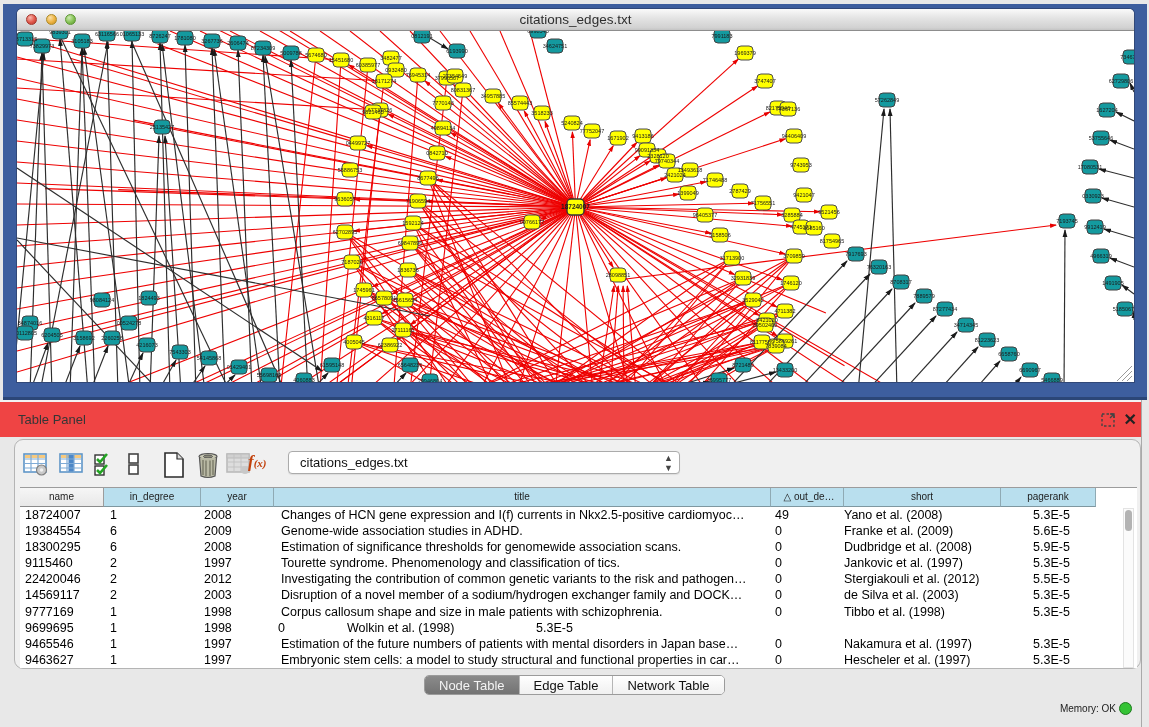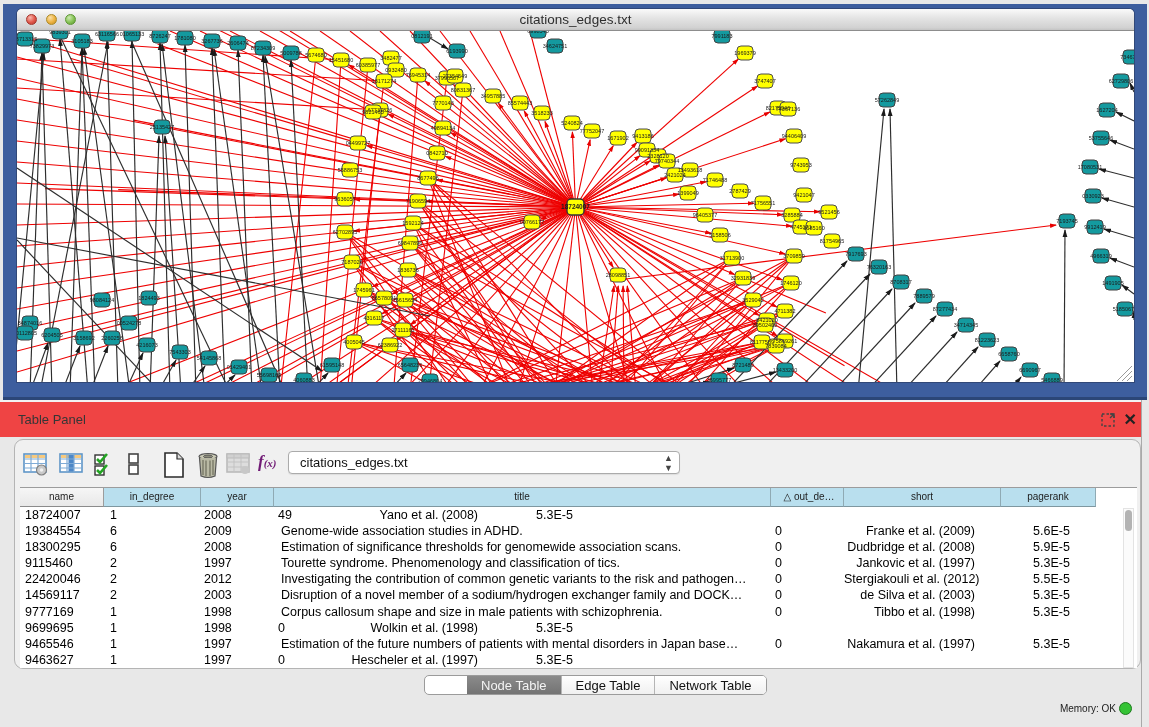--- a/index.html
+++ b/index.html
@@ -30,29 +30,29 @@
 #thead .h0 { background:linear-gradient(#f6f6f6,#e8e8e8); border-right:1px solid #9c9c9c; border-bottom:1px solid #8b8b8b; }
 .c0{width:84px;} .c1{width:97px;} .c2{width:73px;} .c3{width:497px;} .c4{width:73px;} .c5{width:157px;} .c6{width:95px;}
 #tbody { position:absolute; left:0; top:19px; width:1117px; font-size:12.5px; color:#000; }
 .tr { display:flex; height:16.1px; line-height:16px; white-space:nowrap; }
 .tr > div { overflow:hidden; }
 .tr .c0 { padding-left:5px; }
 .tr .c1 { padding-left:6px; }
 .tr .c2 { padding-left:3px; }
 .tr .c3 { padding-left:7px; }
 .tr .c4 { padding-left:4px; }
-.tr .c5 { text-align:right; padding-right:26px; }
+.tr .c5 { text-align:left; padding-right:26px; }
 .tr .c6 { padding-left:6px;text-align:center; }
 #vsb { position:absolute; right:3px; top:20px; width:11px; height:160px; background:#fbfbfb; border:1px solid #e3e3e3; }
 #vsb .th { position:absolute; left:1px; top:1px; width:7px; height:21px; border-radius:4px; background:#b3b3b3; }
 #tabs { position:absolute; left:424px; top:675px; height:20px; display:flex; font-size:13px;
         border:1px solid #9b9b9b; border-radius:5px; overflow:hidden; background:#fff; }
 #tabs .tab { padding:0 14px; line-height:19px; color:#111; background:linear-gradient(#ffffff,#f0f0f0); border-left:1px solid #b5b5b5; }
 #tabs .tab:first-child { border-left:none; }
-#tabs .sel { background:linear-gradient(#8b8b8b,#737373); color:#f4f4f4;margin-left:42px; }
+#tabs .sel { background:linear-gradient(#8b8b8b,#737373); color:#f4f4f4; }
 #mem { position:absolute; right:33px; top:703px; font-size:10px; color:#222;text-align:center; }
 #dot { position:absolute; right:17px; top:702px; width:13px; height:13px; border-radius:50%;
        background:#35c335; border:1.5px solid #1e7a1e; }
 #redge { position:absolute; right:0; top:400px; width:8px; height:327px; background:#e8e8e8; border-left:1px solid #a9a9a9; }
 </style></head>
 <body>
 <div id="desk">
     <div class="dk"></div>
   <div id="win">
     <div id="tbar">
@@ -694,38 +694,39 @@
   <ellipse cx="13" cy="5.5" rx="4.5" ry="1.5" fill="#8b8b79" stroke="#555" stroke-width="1"></ellipse>
   <path d="M4.5 7 L6 25 q7 3 14 0 L21.5 7" fill="#b9b9a4" stroke="#555" stroke-width="1.2"></path>
   <path d="M8 9 V24 M11 9.5 V25 M15 9.5 V25 M18 9 V24" stroke="#6e6e5e" stroke-width="1.2"></path>
 </svg>
 <svg class="ti" style="left:211px" width="26" height="26" viewBox="0 0 26 26" opacity="0.55">
   <rect x="1" y="3" width="22" height="18" fill="#cfcfcf" stroke="#8f8f8f" stroke-width="1.6"></rect>
   <rect x="1" y="3" width="22" height="4" fill="#b9b9b9" stroke="#8f8f8f" stroke-width="1"></rect>
   <path d="M8 3 V21 M15 3 V21 M1 11 H23 M1 16 H23" stroke="#9d9d9d" stroke-width="1"></path>
   <circle cx="19" cy="19" r="4" fill="#a9a9a9"></circle>
 </svg>
-<div class="ti" style="left:243px; top:3px; font-size:17px; font-style:italic; font-weight:bold; color:#701a75; font-family:'Liberation Serif',serif;">f<span style="font-size:11px;">(x)</span></div>
+<div class="ti" style="left:233px; top:3px; font-size:17px; font-style:italic; font-weight:bold; color:#c2410c; font-family:'Liberation Serif',serif;">f<span style="font-size:11px;">(x)</span></div>
 <div id="dd">citations_edges.txt<div class="st">▲<br>▼</div></div>
 </div>
   <div id="tbl">
     <div id="thead">
       <div class="h h0 c0">name</div>
       <div class="h c1">in_degree</div>
       <div class="h c2">year</div>
       <div class="h c3">title</div>
       <div class="h c4" style="text-align:center;padding-left:4px;">△ out_de…</div>
       <div class="h c5">short</div>
       <div class="h c6">pagerank</div>
     </div>
     <div id="tbody">
 <div class="tr">
           <div class="c0">18724007</div>
           <div class="c1">1</div>
           <div class="c2">2008</div>
+          <div class="c3">Changes of HCN gene expression and I(f) currents in Nkx2.5-positive cardiomyoc…</div>
           <div class="c4">49</div>
           <div class="c5">Yano et al. (2008)</div>
           <div class="c6">5.3E-5</div>
         </div>
 <div class="tr">
           <div class="c0">19384554</div>
           <div class="c1">6</div>
           <div class="c2">2009</div>
           <div class="c3">Genome-wide association studies in ADHD.</div>
           <div class="c4">0</div>
@@ -791,20 +792,21 @@
           <div class="c2">1997</div>
           <div class="c3">Estimation of the future numbers of patients with mental disorders in Japan base…</div>
           <div class="c4">0</div>
           <div class="c5">Nakamura et al. (1997)</div>
           <div class="c6">5.3E-5</div>
         </div>
 <div class="tr">
           <div class="c0">9463627</div>
           <div class="c1">1</div>
           <div class="c2">1997</div>
+          <div class="c3">Embryonic stem cells: a model to study structural and functional properties in car…</div>
           <div class="c4">0</div>
           <div class="c5">Hescheler et al. (1997)</div>
           <div class="c6">5.3E-5</div>
         </div>
     </div>
     <div id="vsb">
         <div class="th"></div>
       </div>
   </div>
 </div>

